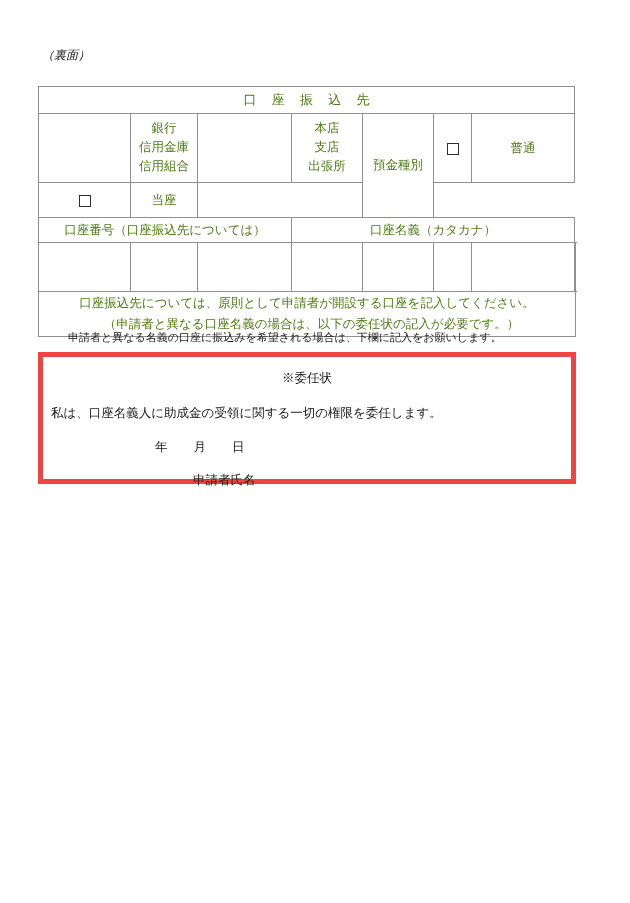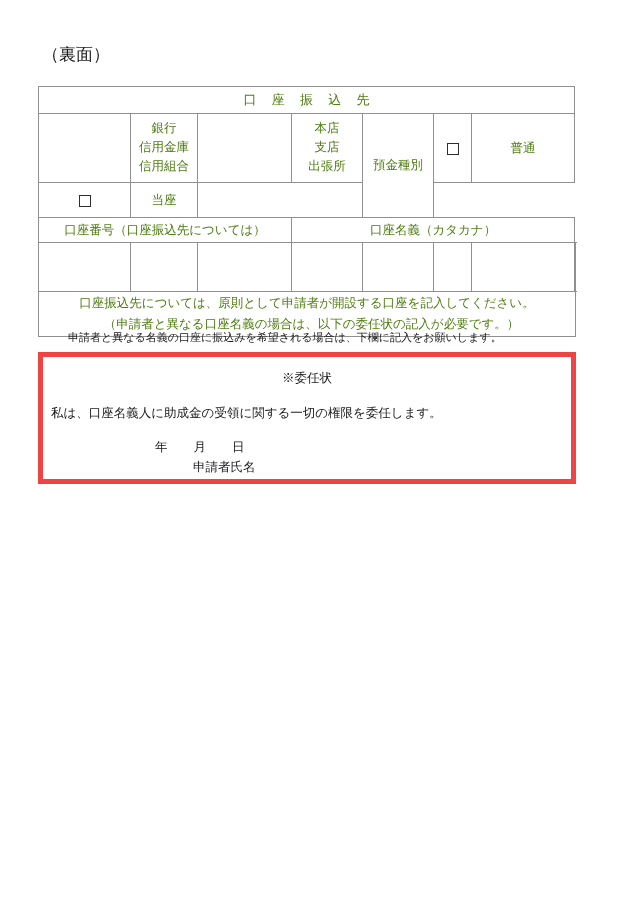--- a/index.html
+++ b/index.html
@@ -20,23 +20,24 @@
     position: absolute;
     left: 0; top: 0;
     width: 630px; height: 903px;
   }
 
   
   .back-label {
     position: absolute;
     left: 42px;
     top: 46px;
-    font-size: 17px;
+    font-size: 12px;
     line-height: 18px;
     white-space: nowrap;
+    font-style: italic;
   }
 
   
   .bank-table {
     position: absolute;
     left: 38px;
     top: 86px;
     width: 538px;
     border-collapse: collapse;
     table-layout: fixed;
@@ -130,20 +131,21 @@
   }
   .poa-date {
     margin-top: 14px;
     padding-left: 112px;
     line-height: 20px;
     white-space: nowrap;
     letter-spacing: 0px;
   }
   .poa-date .gap { display: inline-block; width: 26px; }
   .poa-name {
+    margin-top: 13px;
     padding-left: 150px;
     line-height: 20px;
     white-space: nowrap;
   }
 </style>
 </head>
 <body>
 
 <div class="page">
 

